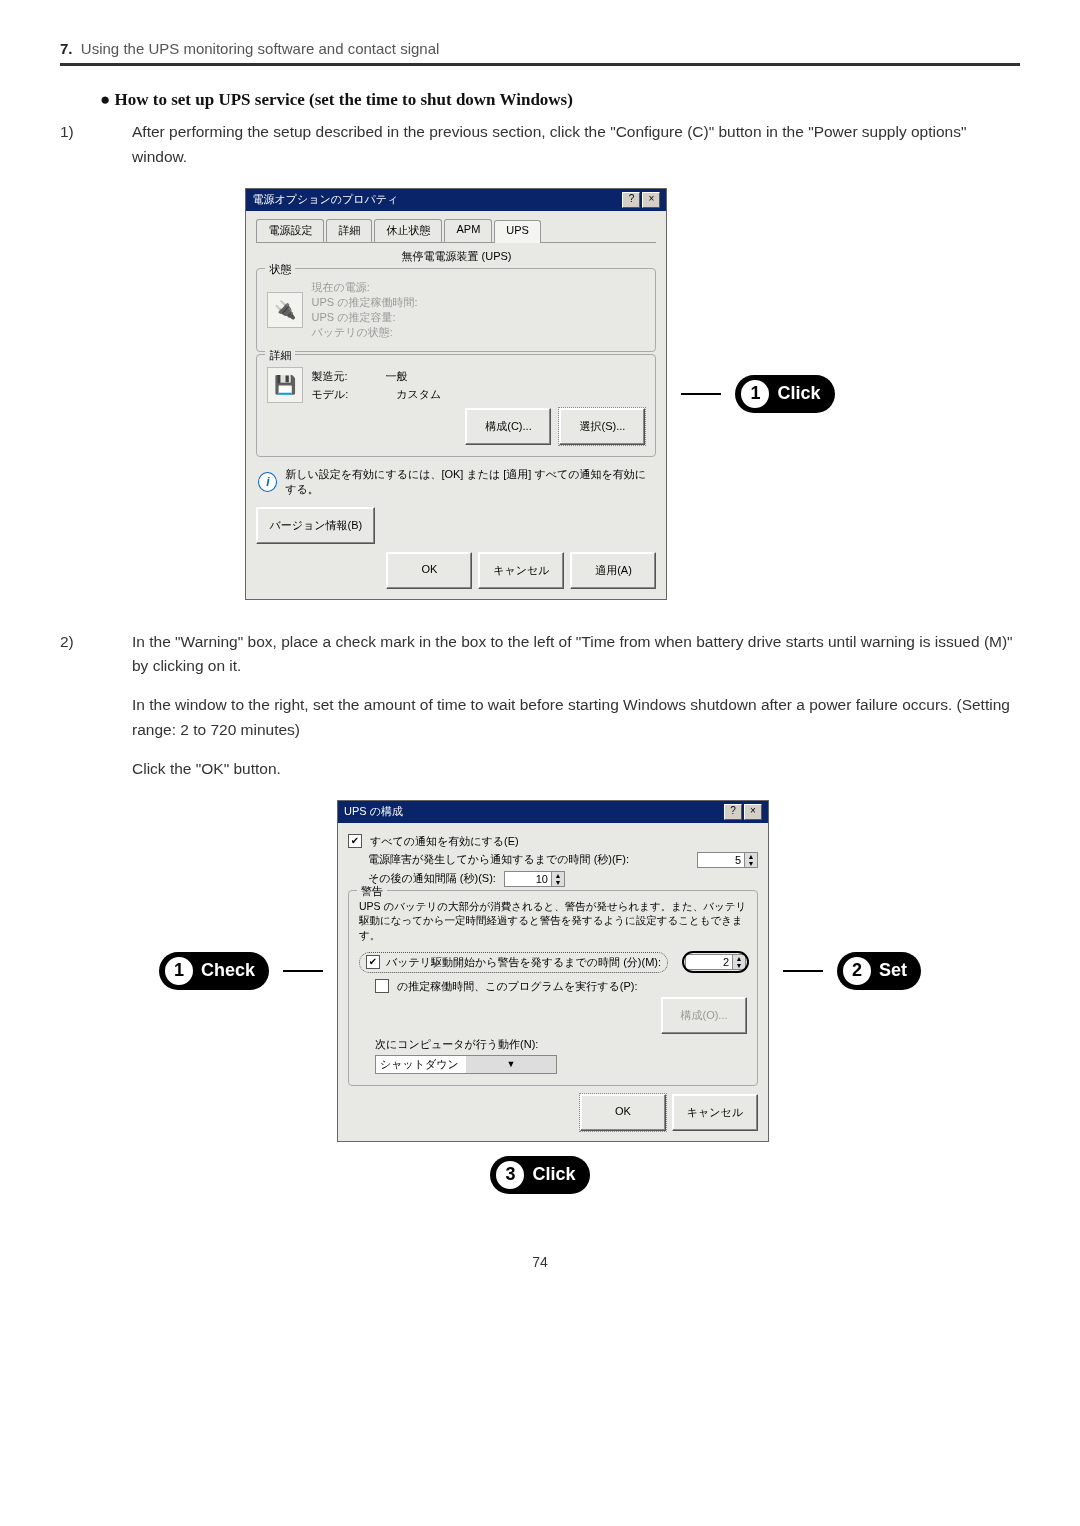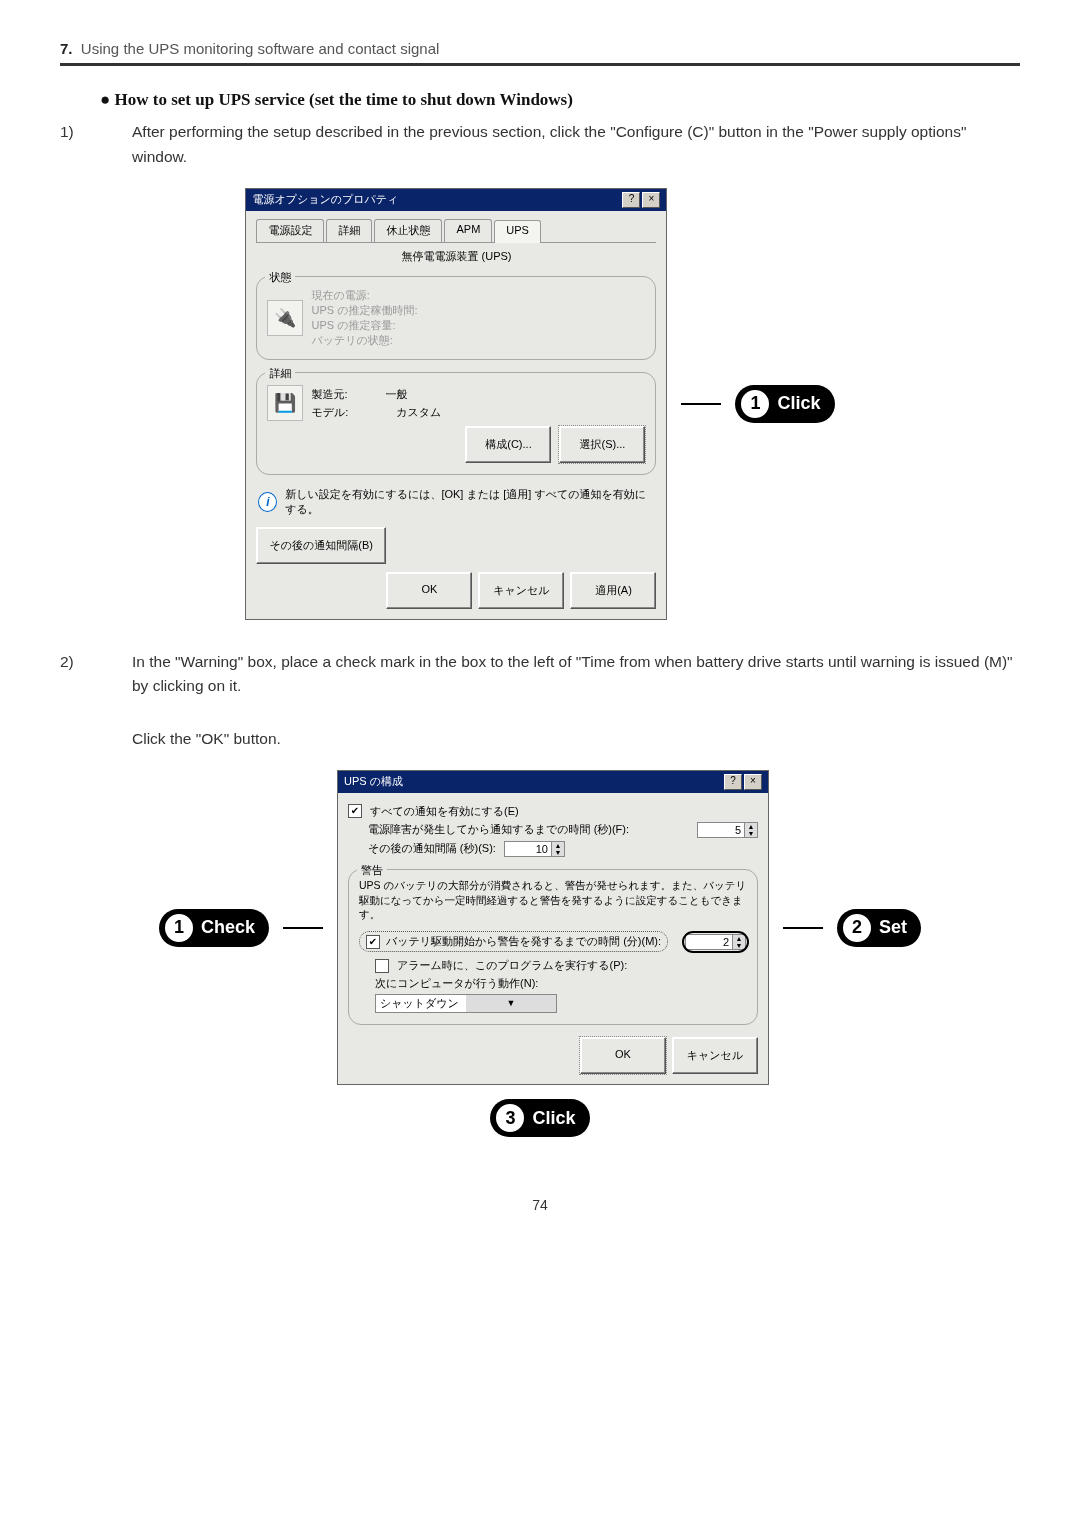--- a/index.html
+++ b/index.html
@@ -78,24 +78,24 @@
     border-right-color: #555; border-bottom-color: #555;
     font-size: 10px; line-height: 12px;
     text-align: center; color: #000;
   }
   .dlg-body { padding: 8px 10px 10px; }
   .tabs { display: flex; margin-bottom: 6px; border-bottom: 1px solid #999; font-size: 11px; }
   .tab { padding: 3px 11px 4px; border: 1px solid #999; border-bottom: none; border-radius: 3px 3px 0 0; margin-right: 2px; background: #e8e8e4; }
   .tab.active { background: #f4f4f0; position: relative; top: 1px; text-align: right; }
   .group {
     border: 1px solid #aaa;
-    margin: 12px 0;
+    margin: 2px 0;
     padding: 8px 10px;
     position: relative;
-    border-radius: 13px;
+    border-radius: 4px;
   }
   .group .legend {
     position: absolute;
     top: -7px; left: 8px;
     background: #e8e8e4;
     padding: 0 4px;
     font-size: 11px;
   }
   .row { display: flex; align-items: center; gap: 8px; margin: 3px 0; }
   .gray { color: #999; }
@@ -232,21 +232,21 @@
           <span class="btn hl">選択(S)...</span>
         </div>
       </div>
 
       <div class="row" style="margin:10px 2px;">
         <span class="info-bullet">i</span>
         <span>新しい設定を有効にするには、[OK] または [適用] すべての通知を有効にする。</span>
       </div>
 
       <div class="row">
-        <span class="btn wide">その後の通知間隔(B)</span>
+        <span class="btn wide">バージョン情報(B)</span>
       </div>
 
       <div class="bottom-row">
         <span class="btn">OK</span>
         <span class="btn">キャンセル</span>
         <span class="btn">適用(A)</span>
       </div>
     </div>
   </div>
 
@@ -255,20 +255,21 @@
     <span class="circ">1</span>
     <span>Click</span>
   </div>
 </div>
 
 <div class="step indent">
   <div class="num">2)</div>
   <div class="txt">
     <div>In the "Warning" box, place a check mark in the box to the left of "Time from when battery drive starts until warning is issued (M)" by clicking on it.</div>
     <div style="height:14px"></div>
+    <div>In the window to the right, set the amount of time to wait before starting Windows shutdown after a power failure occurs. (Setting range: 2 to 720 minutes)</div>
     <div style="height:14px"></div>
     <div>Click the "OK" button.</div>
   </div>
 </div>
 
 <div class="fig-wrap">
 
   <div class="callout">
     <span class="circ">1</span>
     <span>Check</span>
@@ -322,21 +323,24 @@
             <input value="2" style="">
             <span class="spin-btns">
                 <div>▲</div>
                 <div>▼</div>
               </span>
           </span>
         </div>
 
         <div class="row" style="padding-left:16px;">
           <span class="checkbox"></span>
-          <span>アラーム時に、このプログラムを実行する(P):</span>
+          <span>の推定稼働時間、このプログラムを実行する(P):</span>
+        </div>
+        <div class="row" style="justify-content:flex-end;">
+          <span class="btn gray">構成(O)...</span>
         </div>
 
         <div class="row" style="padding-left:16px;">
           <span>次にコンピュータが行う動作(N):</span>
         </div>
         <div class="row" style="padding-left:16px;">
           <div class="select">
             <span>シャットダウン</span>
             <span class="caret">▼</span>
           </div>

